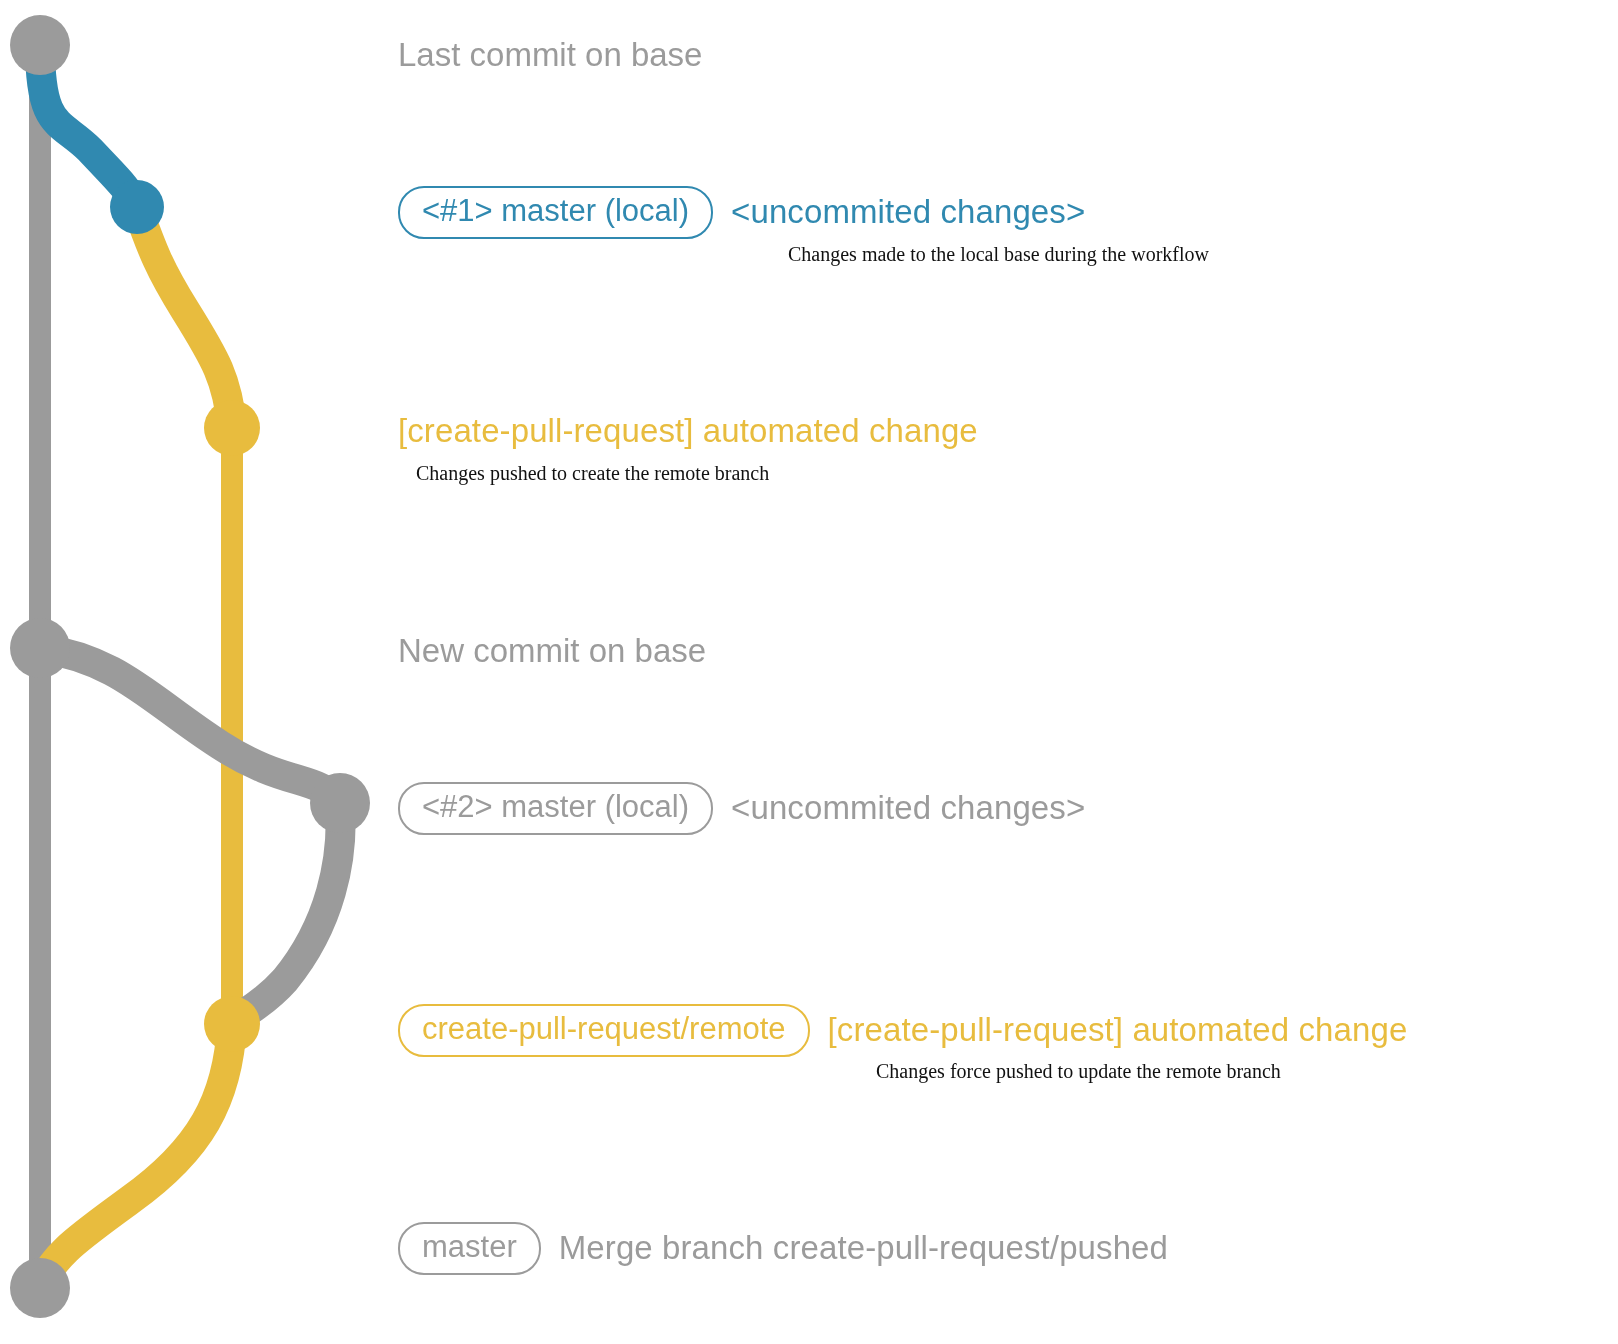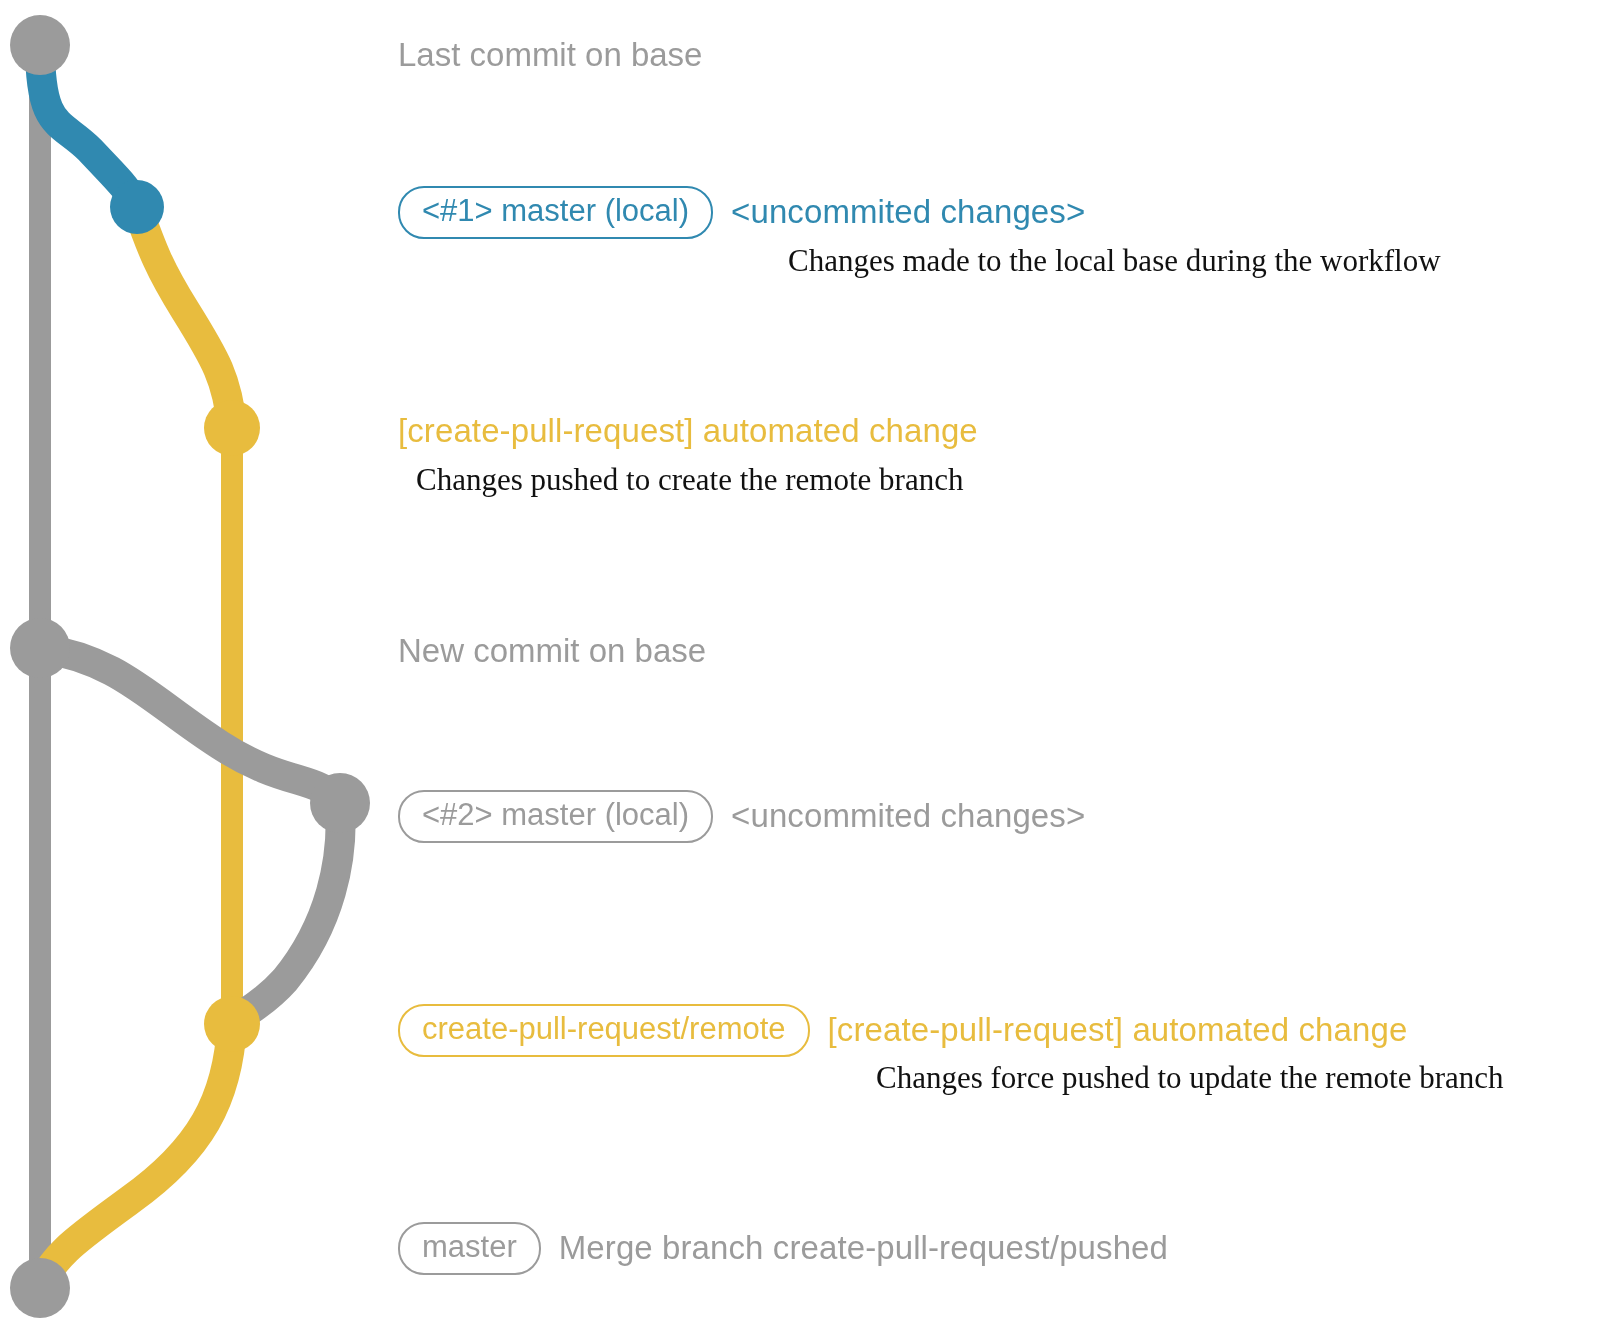--- a/index.html
+++ b/index.html
@@ -59,21 +59,21 @@
   }
   .commit-title.blue   { color: #3089b0; }
   .commit-title.yellow { color: #e8bc3e; }
   .commit-title.grey   { color: #9b9b9b; }
 
   .title-gap { margin-left: 18px; }
 
   .desc {
     position: absolute;
     font-family: "Liberation Serif", serif;
-    font-size: 31px;
+    font-size: 20px;
     color: #111111;
     white-space: nowrap;
   }
 
   .plain-title {
     position: absolute;
     font-size: 33px;
     color: #9b9b9b;
     white-space: nowrap;
   }
@@ -115,21 +115,21 @@
   </div>
   <div class="desc" style="left:788px; top:243px;">Changes made to the local base during the workflow</div>
 
   <div class="row" style="left:398px; top:412px;">
     <span class="commit-title yellow">[create-pull-request] automated change</span>
   </div>
   <div class="desc" style="left:416px; top:462px;">Changes pushed to create the remote branch</div>
 
   <div class="plain-title" style="left:398px; top:632px;">New commit on base</div>
 
-  <div class="row" style="left:398px; top:782px;margin-top:8px;">
+  <div class="row" style="left:398px; top:782px;">
     <span class="badge grey">&lt;#2&gt; master (local)</span>
     <span class="commit-title grey title-gap">&lt;uncommited changes&gt;</span>
   </div>
 
   <div class="row" style="left:398px; top:1004px;">
     <span class="badge yellow">create-pull-request/remote</span>
     <span class="commit-title yellow title-gap">[create-pull-request] automated change</span>
   </div>
   <div class="desc" style="left:876px; top:1060px;">Changes force pushed to update the remote branch</div>
 

